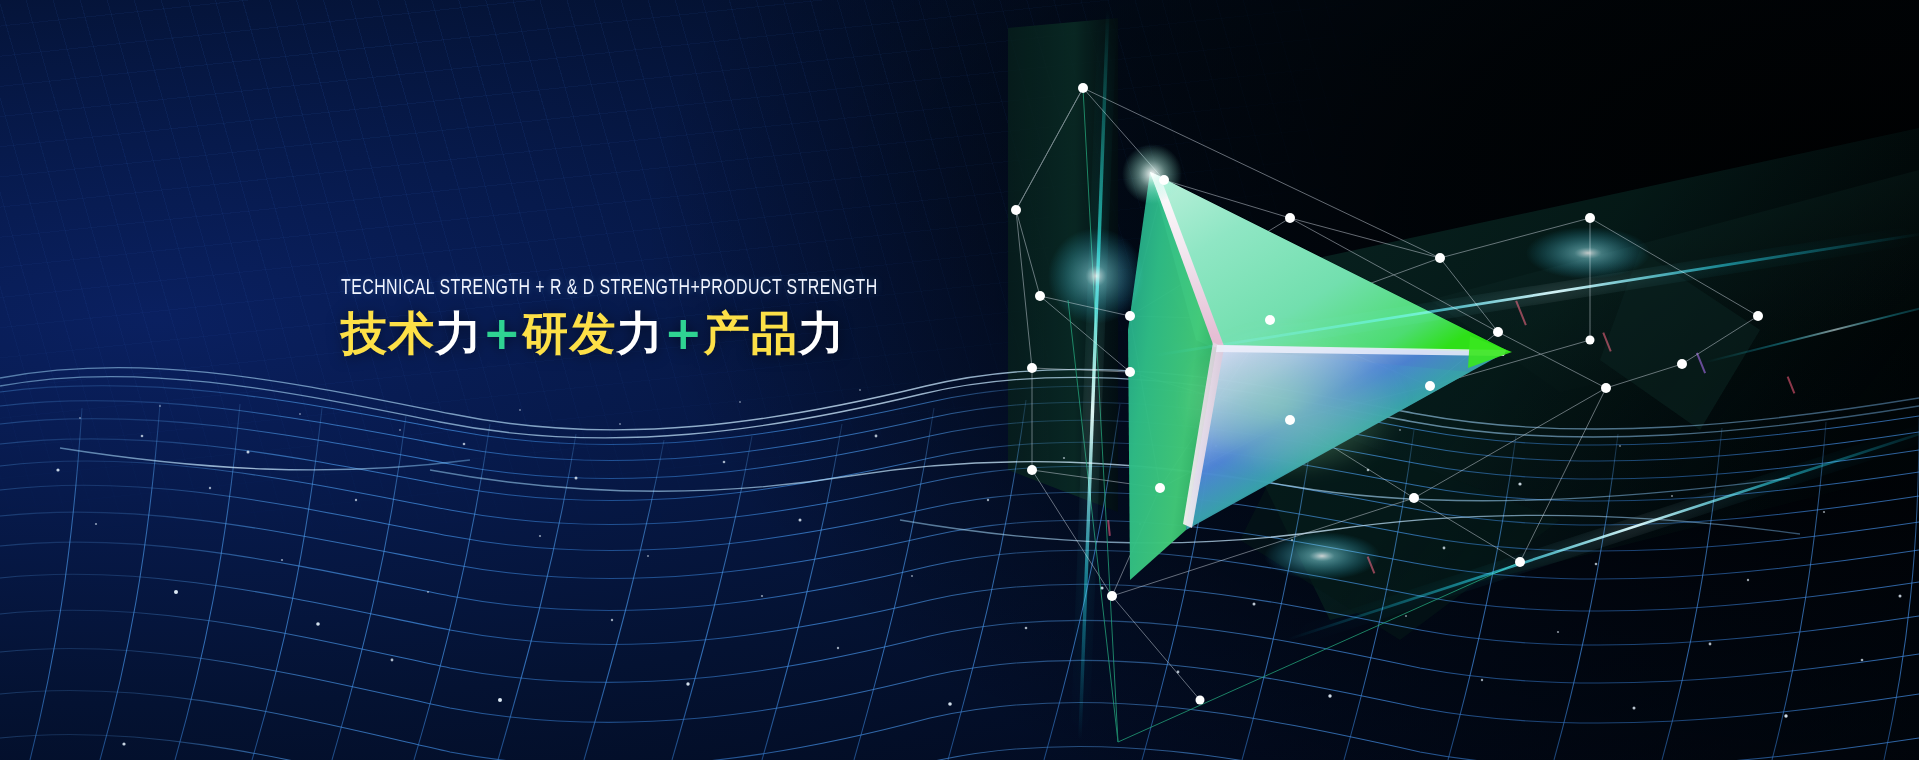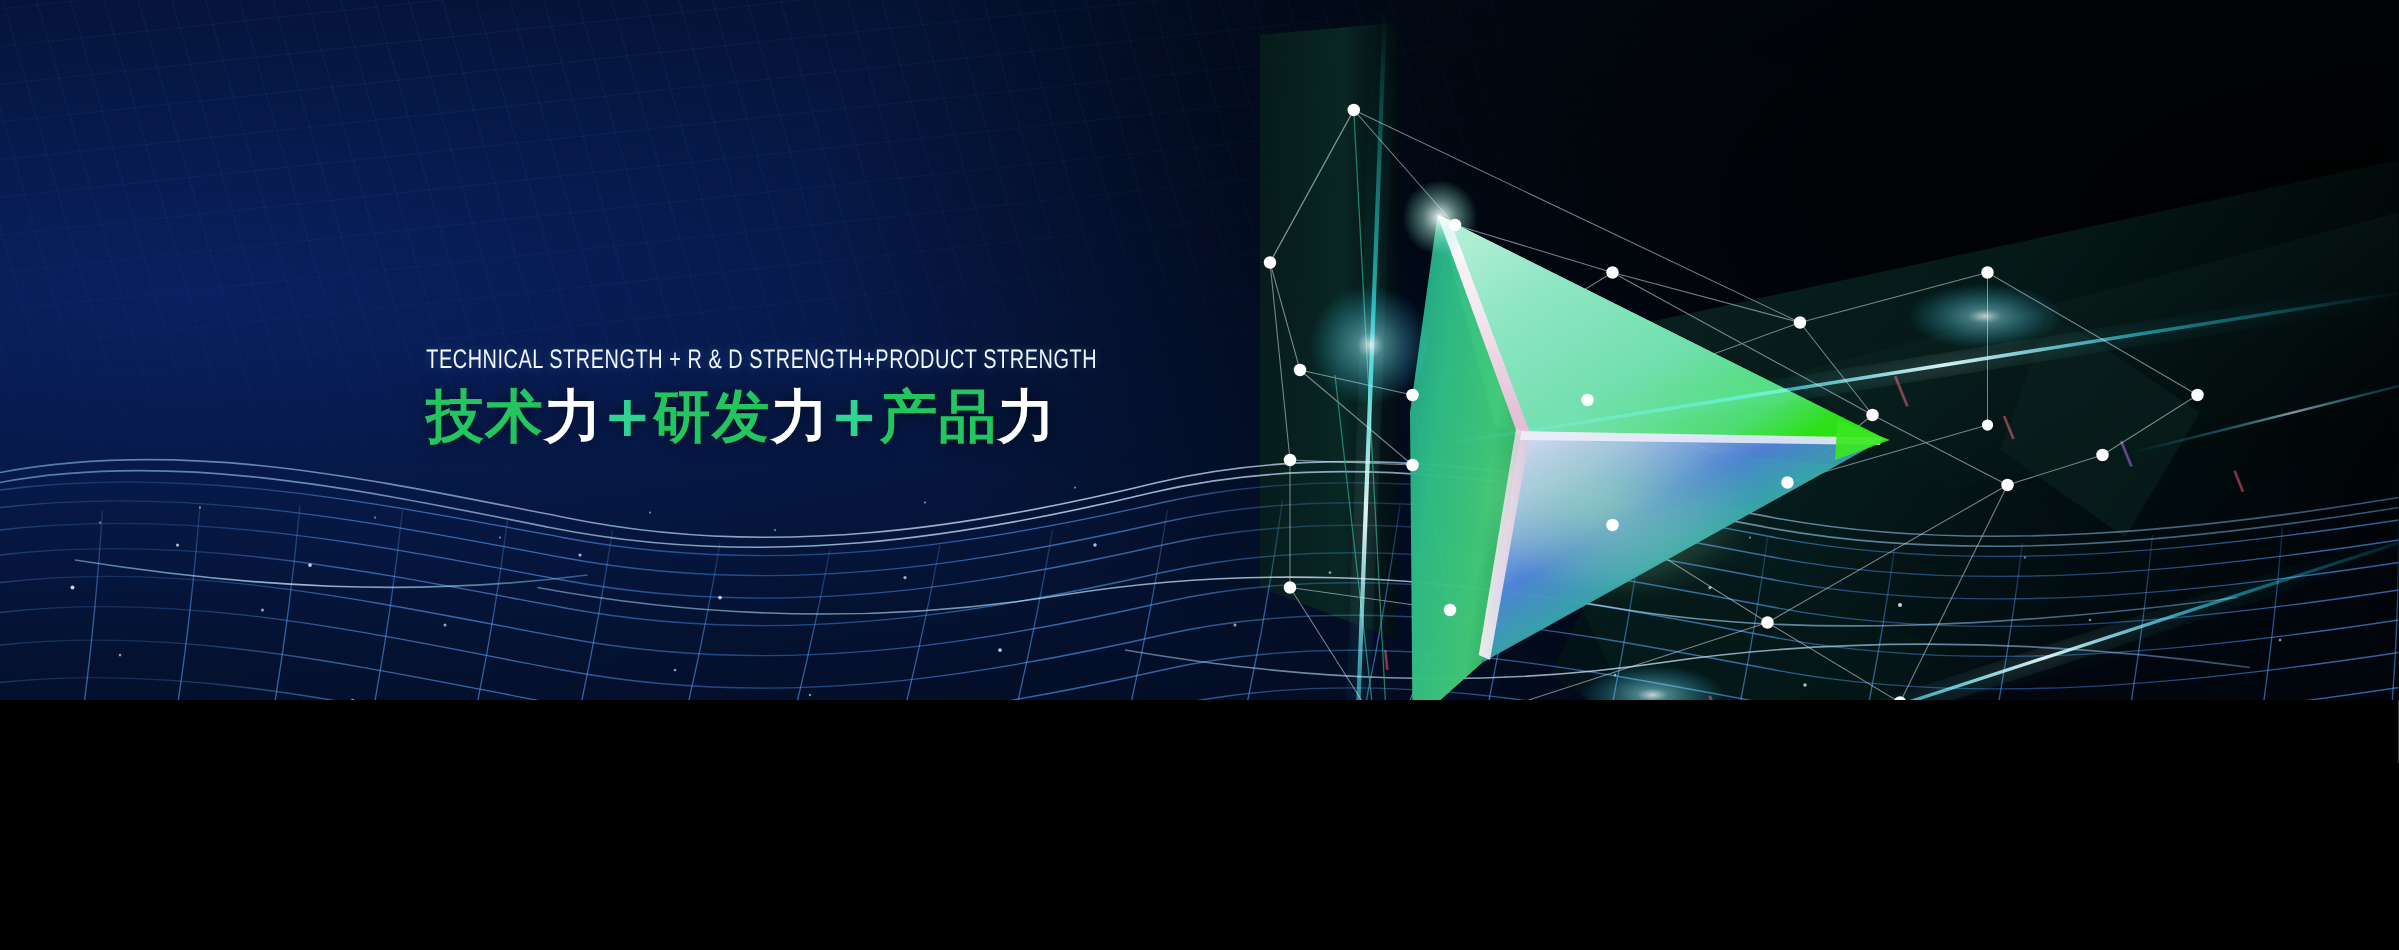--- a/index.html
+++ b/index.html
@@ -1,19 +1,19 @@
 <!DOCTYPE html>
 <html lang="zh"><head>
 <meta charset="utf-8">
 <title>Technical Strength Banner</title>
 <style>
   html,body{margin:0;padding:0;background:#000;}
   #banner{
     position:relative;
-    width:1919px;height:560px;
+    width:1919px;height:760px;
     overflow:hidden;
     font-family:"Liberation Sans","DejaVu Sans",sans-serif;
     background:#020b22;
     user-select:none;
   }
   .layer{position:absolute;inset:0;pointer-events:none;}
 
   
   #bg-base{
     background:
@@ -74,21 +74,21 @@
   #headline{
     margin-top:9px;
     font-family:"DejaVu Sans","Liberation Sans",sans-serif;
     font-size:46px;
     font-weight:700;
     line-height:1.12;
     letter-spacing:1.2px;
     white-space:nowrap;
     text-shadow:0 1px 14px rgba(0,0,0,.55);
   }
-  #headline .g{color:#22c55e;}
+  #headline .g{color:#fde047;}
   #headline .w{color:#ffffff;}
   #headline .plus{color:#2fd392;font-weight:700;}
 </style>
 </head>
 <body>
 
 <div id="banner">
 
   <div class="layer" id="bg-base"></div>
   <div class="layer" id="bg-dark-right"></div>

